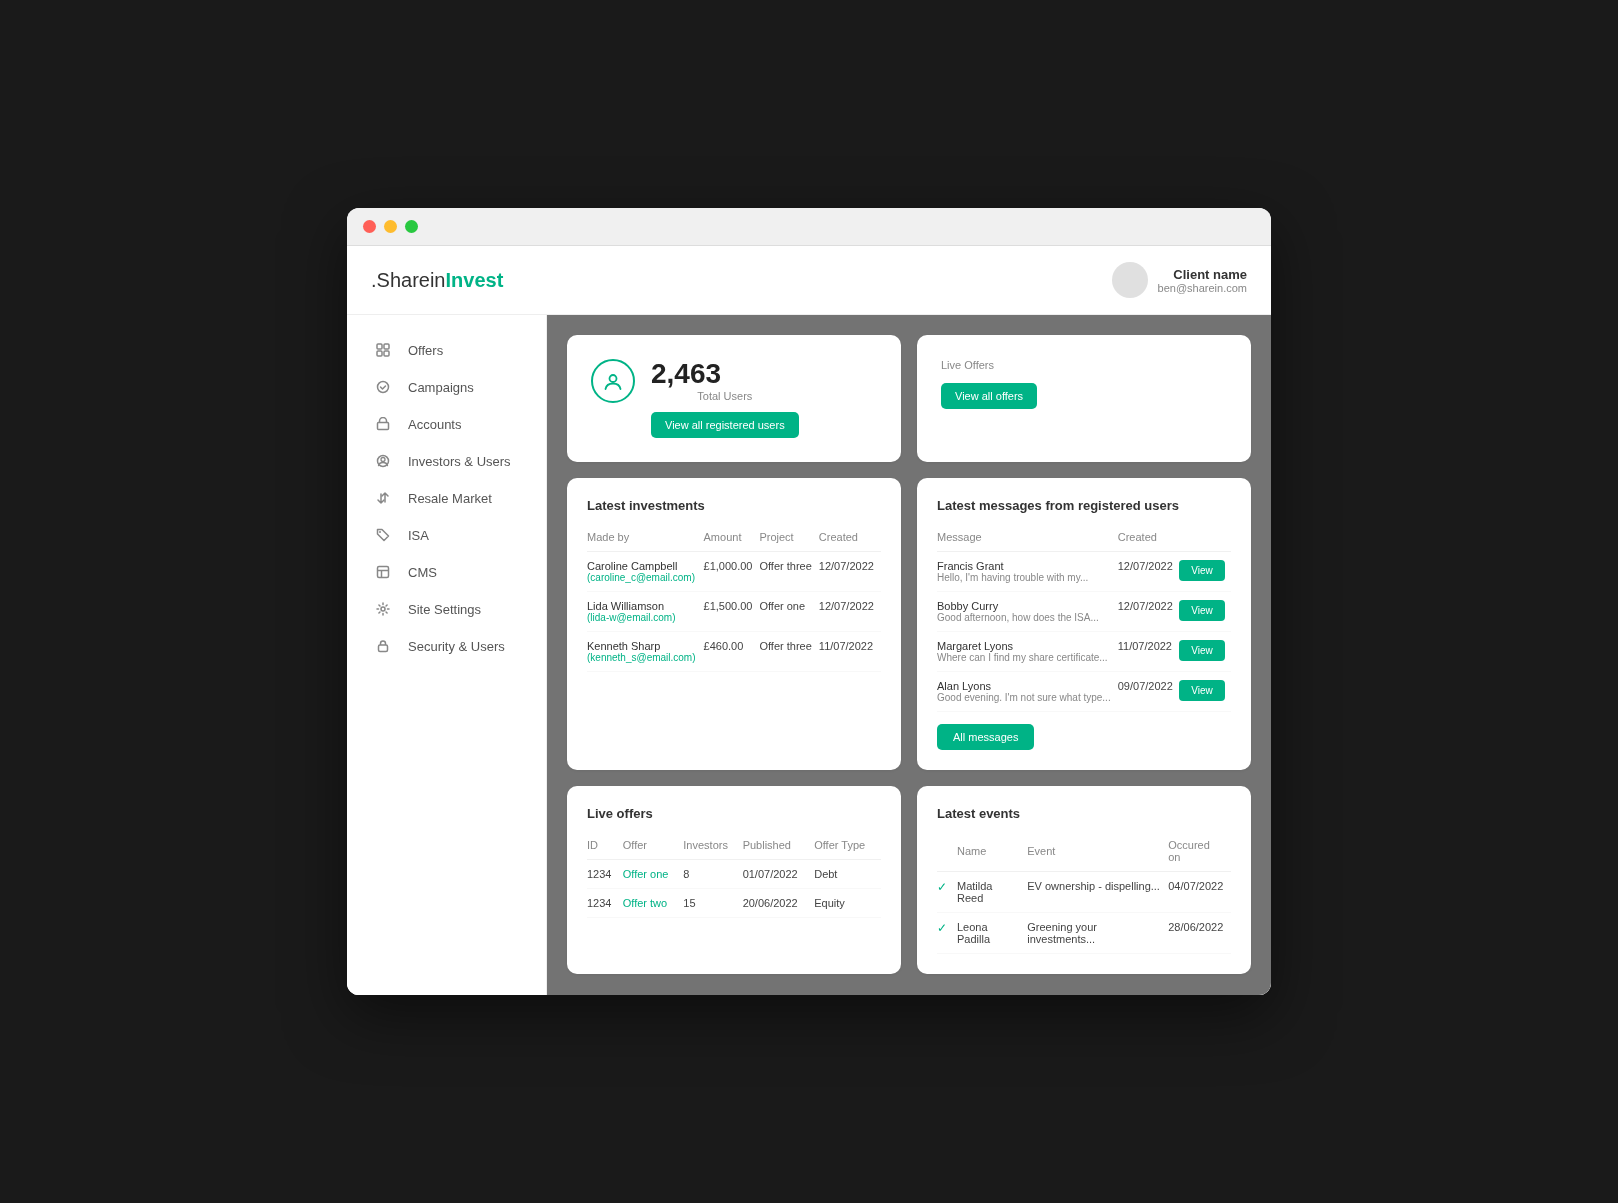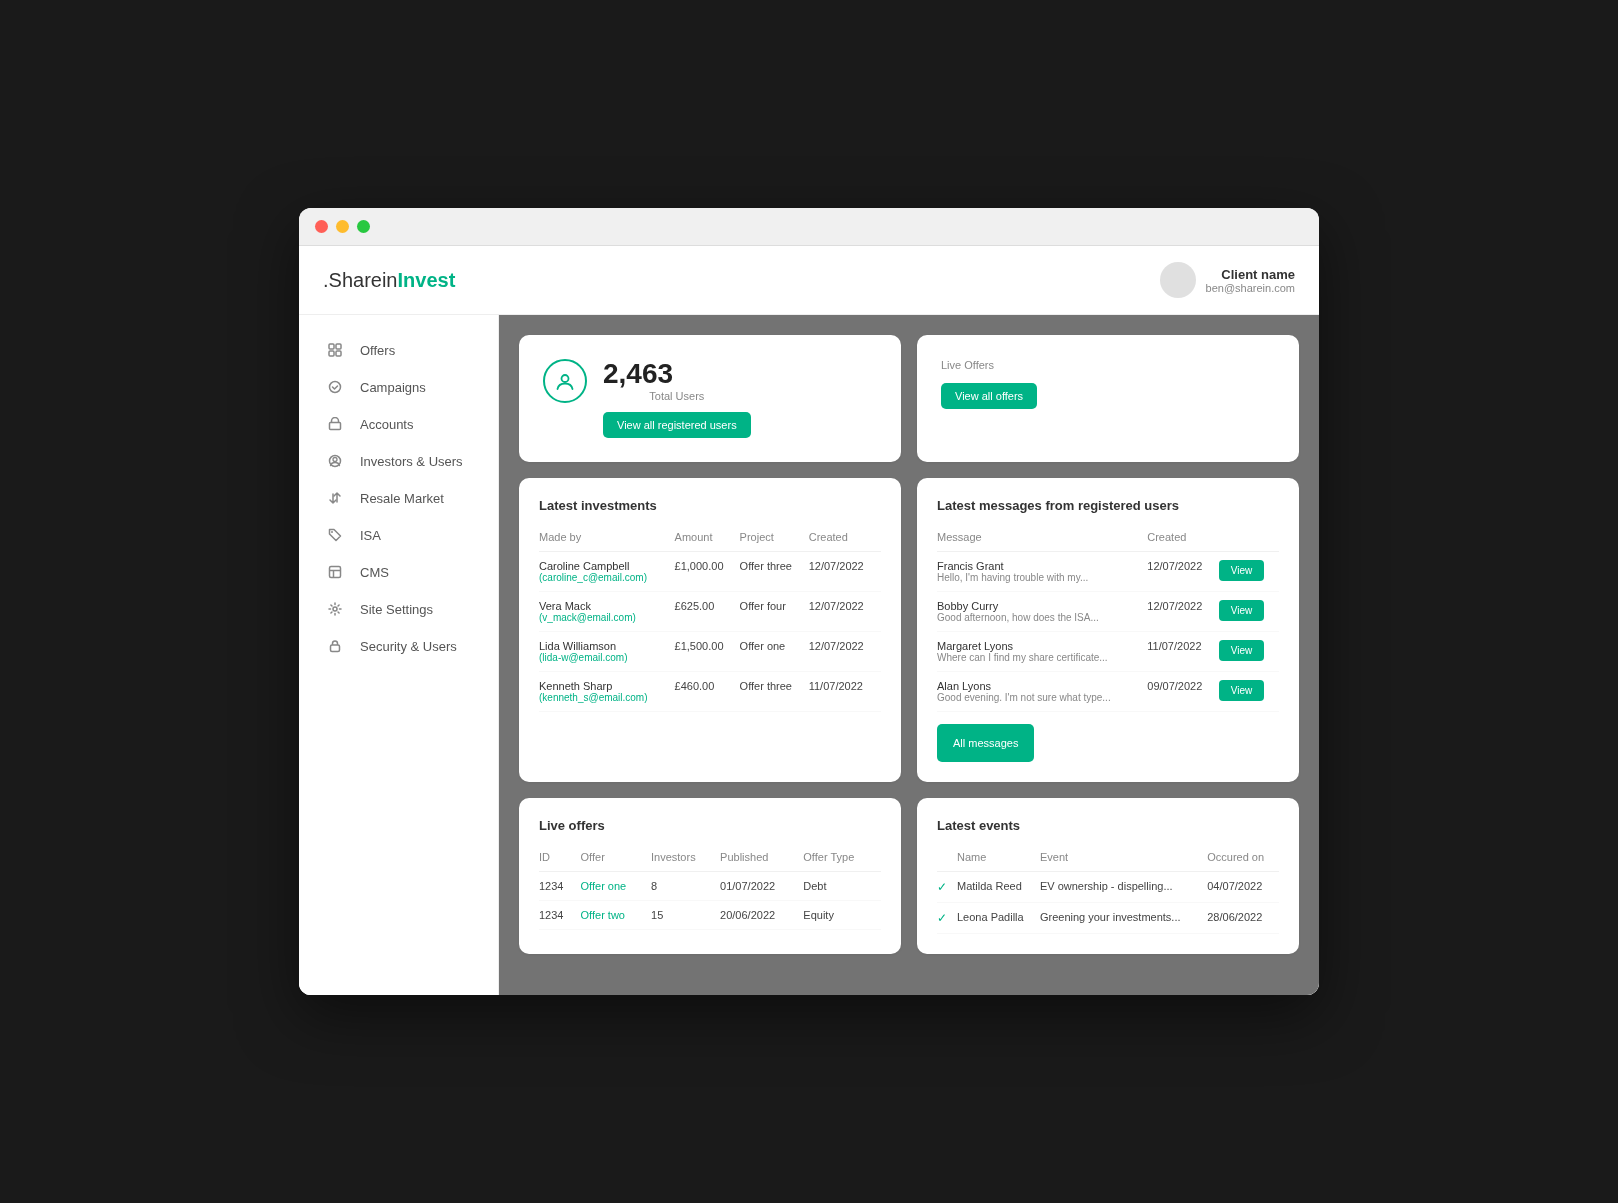--- a/index.html
+++ b/index.html
@@ -5,21 +5,21 @@
     * { box-sizing: border-box; margin: 0; padding: 0; }
     body {
       background: #1a1a1a;
       display: flex;
       justify-content: center;
       align-items: center;
       min-height: 100vh;
       font-family: -apple-system, BlinkMacSystemFont, 'Segoe UI', sans-serif;
     }
     .window {
-      width: 1020px;
+      width: 924px;
       background: #f5f5f5;
       border-radius: 12px;
       overflow: hidden;
       box-shadow: 0 20px 60px rgba(0,0,0,0.5);
     }
     .titlebar {
       background: #f0f0f0;
       padding: 12px 16px;
       display: flex;
       align-items: center;
@@ -180,21 +180,21 @@
       font-size: 10px;
       cursor: pointer;
     }
     .msg-sender { font-weight: 500; color: #333; font-size: 11px; }
     .msg-preview { color: #888; font-size: 10px; }
     .btn-all-messages {
       background: #00b386;
       color: #fff;
       border: none;
       border-radius: 5px;
-      padding: 13px 16px;
+      padding: 7px 16px;
       font-size: 11px;
       cursor: pointer;
       margin-top: 12px;
     }
     .check-icon { color: #00b386; font-size: 12px; }
   </style>
 </head>
 <body>
 
 <div class="window">
@@ -354,29 +354,20 @@
     <td>
       <div class="td-name">Caroline Campbell</div>
       <div class="td-email">(caroline_c@email.com)</div>
     </td>
     <td>£1,000.00</td>
     <td>Offer three</td>
     <td>12/07/2022</td>
   </tr>
                 <tr>
     <td>
-      <div class="td-name">Vera Mack</div>
-      <div class="td-email">(v_mack@email.com)</div>
-    </td>
-    <td>£625.00</td>
-    <td>Offer four</td>
-    <td>12/07/2022</td>
-  </tr>
-                <tr>
-    <td>
       <div class="td-name">Lida Williamson</div>
       <div class="td-email">(lida-w@email.com)</div>
     </td>
     <td>£1,500.00</td>
     <td>Offer one</td>
     <td>12/07/2022</td>
   </tr>
                 <tr>
     <td>
       <div class="td-name">Kenneth Sharp</div>

